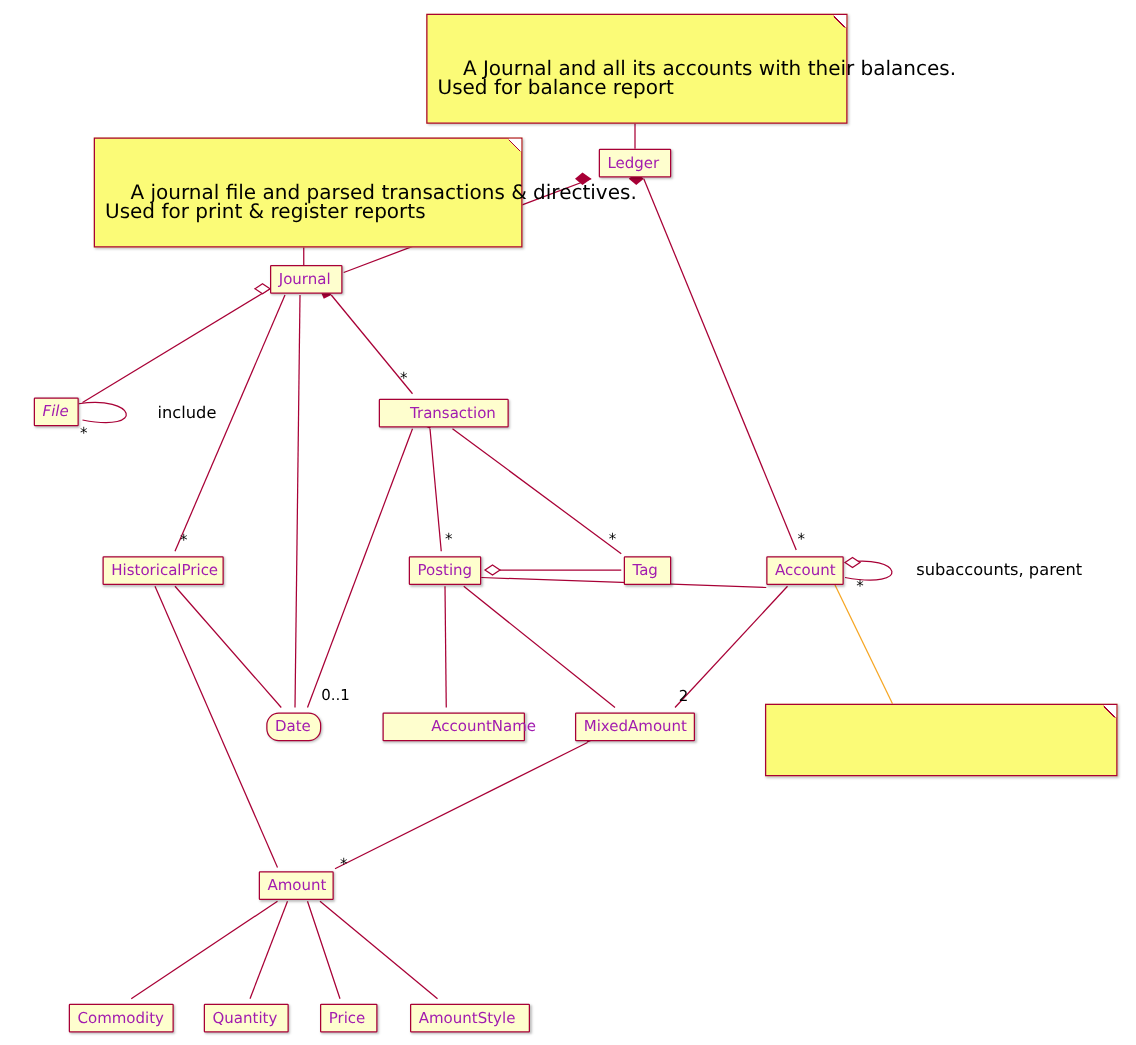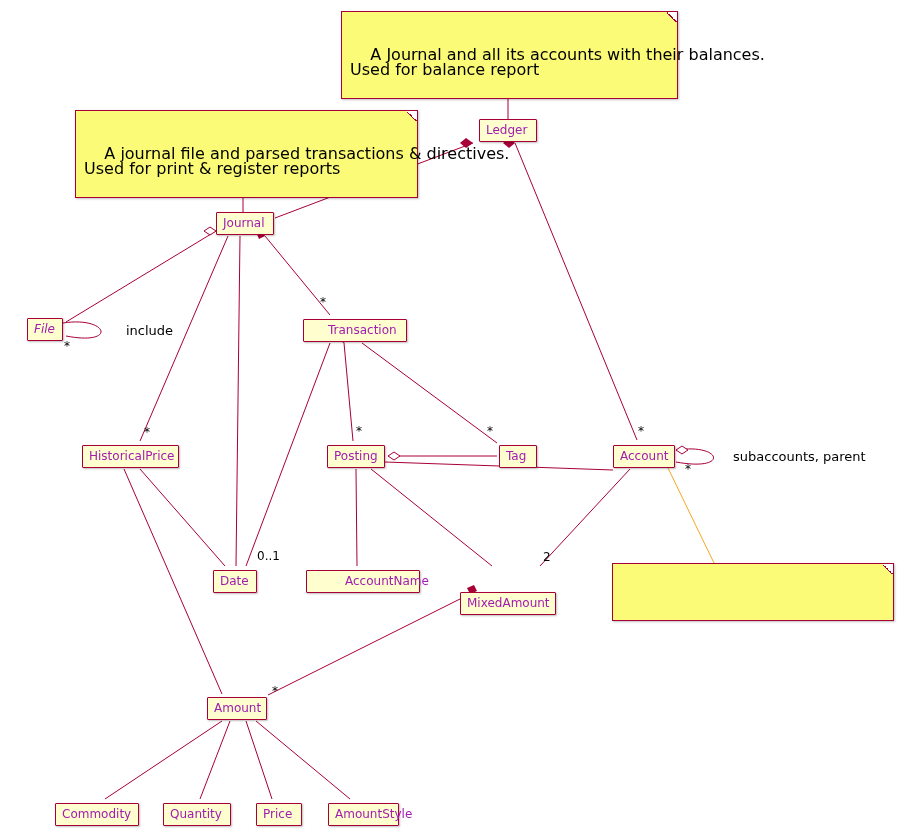--- a/index.html
+++ b/index.html
@@ -165,42 +165,42 @@
   </div>
   <div class="cls" style="left:327px; top:445px; width:58px;">
     <span>Posting</span>
   </div>
   <div class="cls" style="left:499px; top:445px; width:38px;">
     <span>Tag</span>
   </div>
   <div class="cls" style="left:613px; top:445px; width:62px;">
     <span>Account</span>
   </div>
-  <div class="cls" style="left:213px; top:570px; width:44px;">
+  <div class="cls" style="left:213px; top:570px; width:44px;border-radius:10px;">
     <span>Date</span>
   </div>
   <div class="cls" style="left:306px; top:570px; width:114px;padding-left:38px;">
     <span>AccountName</span>
   </div>
-  <div class="cls" style="left:460px; top:570px; width:96px;margin-top:22px;">
+  <div class="cls" style="left:460px; top:570px; width:96px;">
     <span>MixedAmount</span>
   </div>
   <div class="cls" style="left:207px; top:697px; width:60px;">
     <span>Amount</span>
   </div>
   <div class="cls" style="left:55px; top:803px; width:84px;">
     <span>Commodity</span>
   </div>
   <div class="cls" style="left:163px; top:803px; width:68px;">
     <span>Quantity</span>
   </div>
   <div class="cls" style="left:256px; top:803px; width:46px;">
     <span>Price</span>
   </div>
-  <div class="cls" style="left:328px; top:803px; width:71px;">
+  <div class="cls" style="left:328px; top:803px; width:96px;">
     <span>AmountStyle</span>
   </div>
 
   <div class="note" style="left:341px; top:11px; width:337px;">
     <span class="fold"></span>
     <span>A Journal and all its accounts with their balances.
 Used for balance report</span>
   </div>
   <div class="note" style="left:75px; top:110px; width:343px;">
     <span class="fold"></span>

